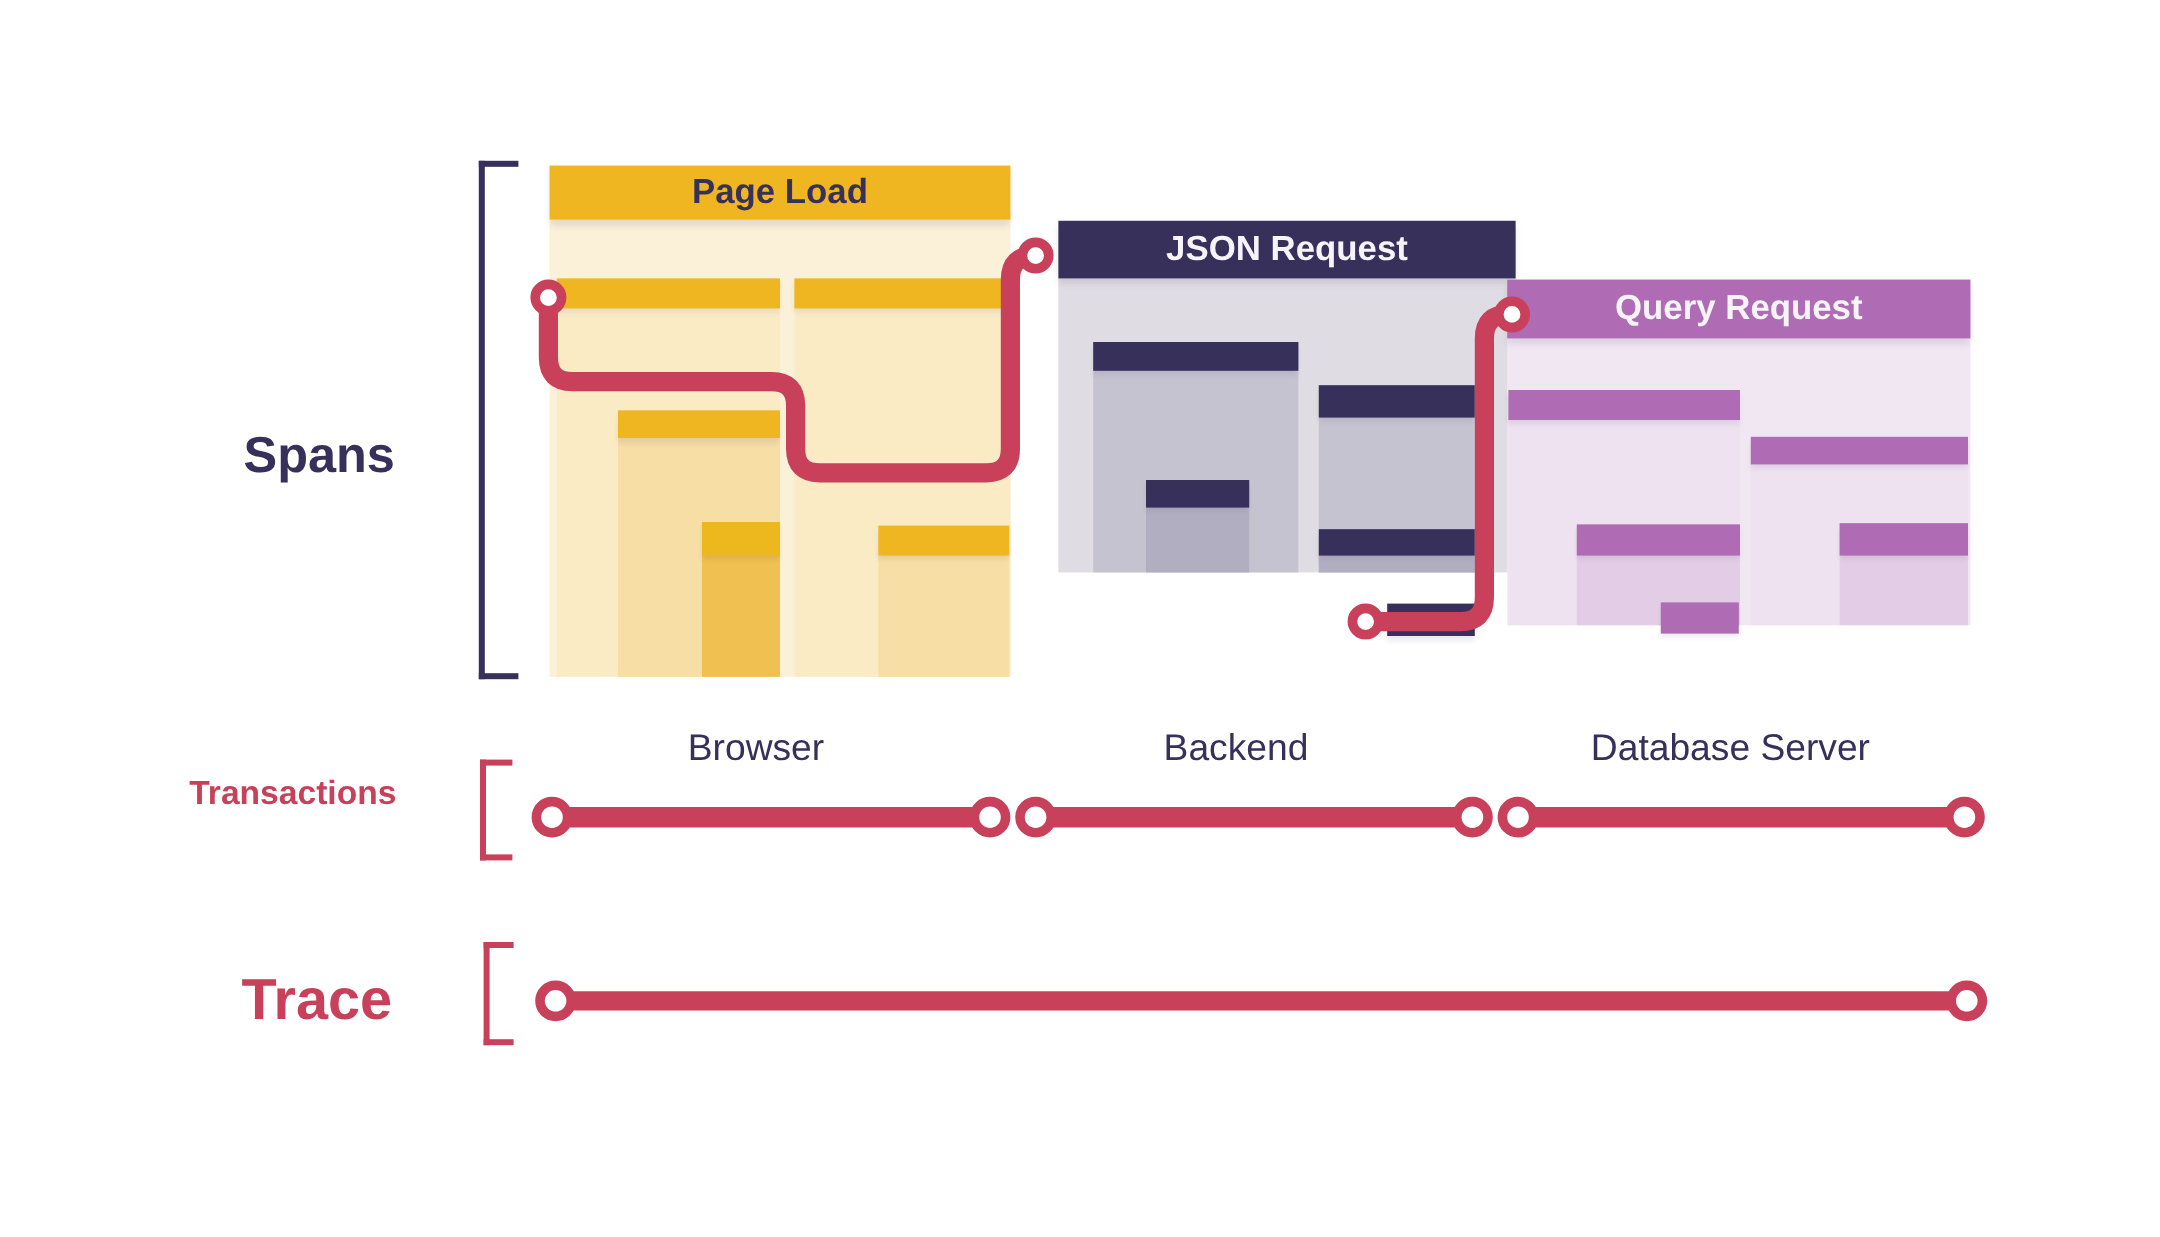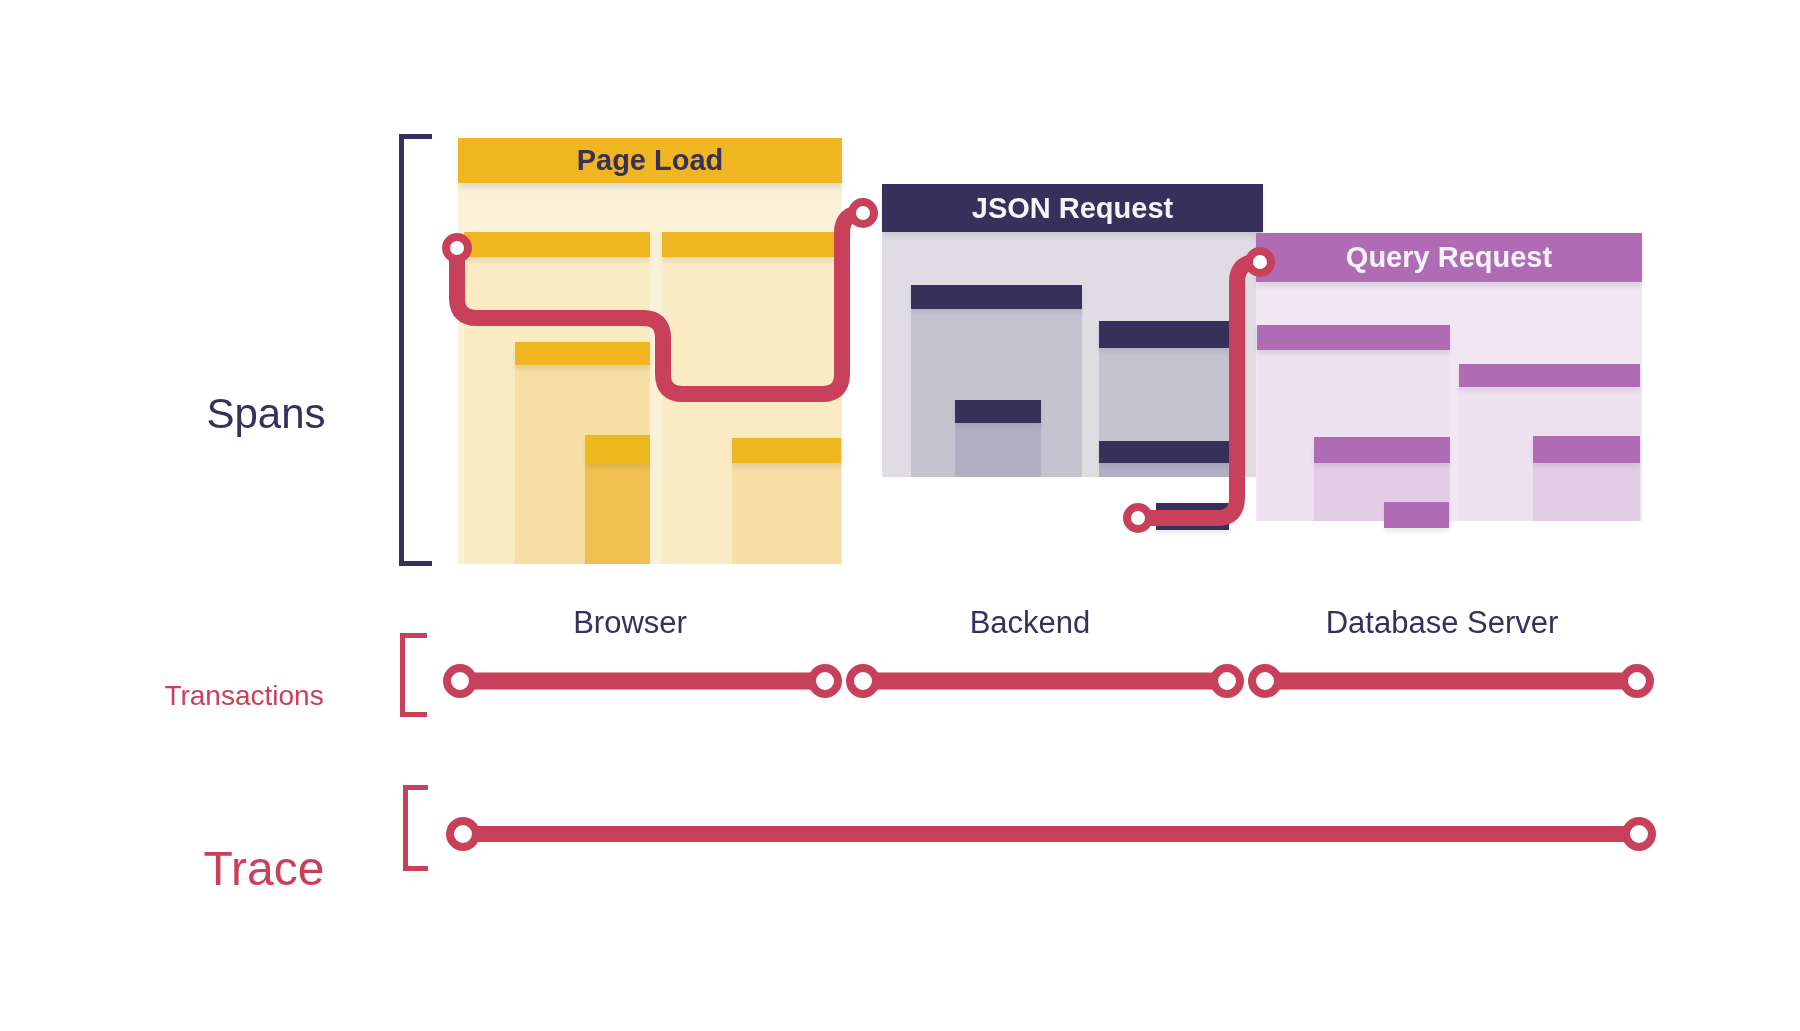--- a/index.html
+++ b/index.html
@@ -8,21 +8,21 @@
     --yel-l2:#FAEBC5; --yel-l3:#F6DEA4; --yel-l4:#F0C050;
     --gray-bg:#DFDDE3; --gray-l2:#C6C3D0; --gray-l3:#B2AEC1; --gray-l4:#A59FBA;
     --purple:#AF6CB4; --pur-bg:#F1E7F3; --pur-l2:#EEE1F0; --pur-l3:#E3CDE6; --pur-l4:#DCC0E0;
     --bg:#FFFFFF;
   }
   *{margin:0;padding:0;box-sizing:border-box;}
   body{background:var(--bg);font-family:"Liberation Sans",sans-serif;}
   .canvas{position:relative;width:1800px;height:1031px;background:var(--bg);overflow:hidden;}
 
   
-  .row-label{position:absolute;font-weight:normal;text-align:center;margin-top:35px;}
+  .row-label{position:absolute;font-weight:bold;text-align:center;}
   .row-label.navy{color:var(--navy);}
   .row-label.red{color:var(--red);}
 
   
   .bracket{position:absolute;border-style:solid;background:transparent;}
   .bracket.navy{border-color:var(--navy);}
   .bracket.red{border-color:var(--red);}
 
   
   .block{position:absolute;}

